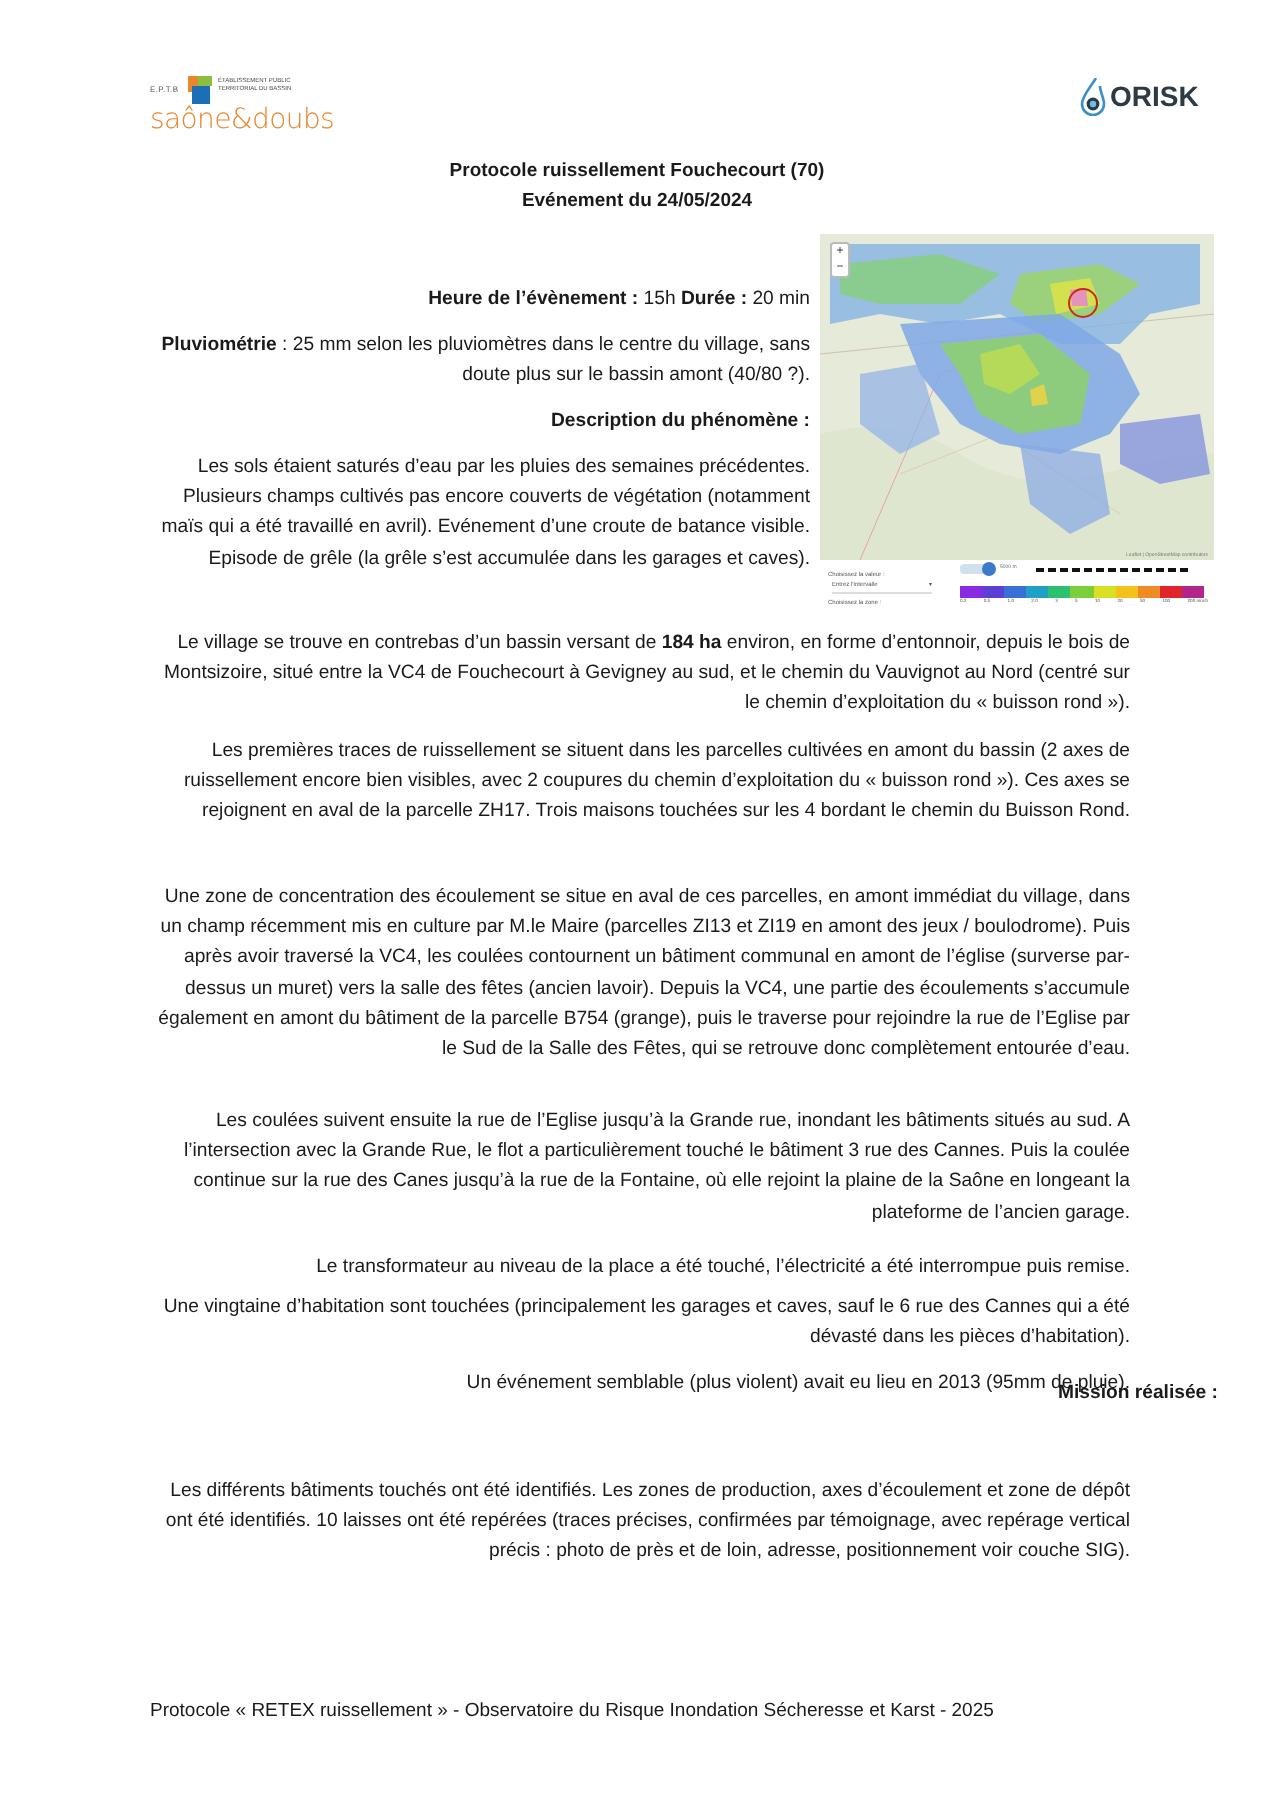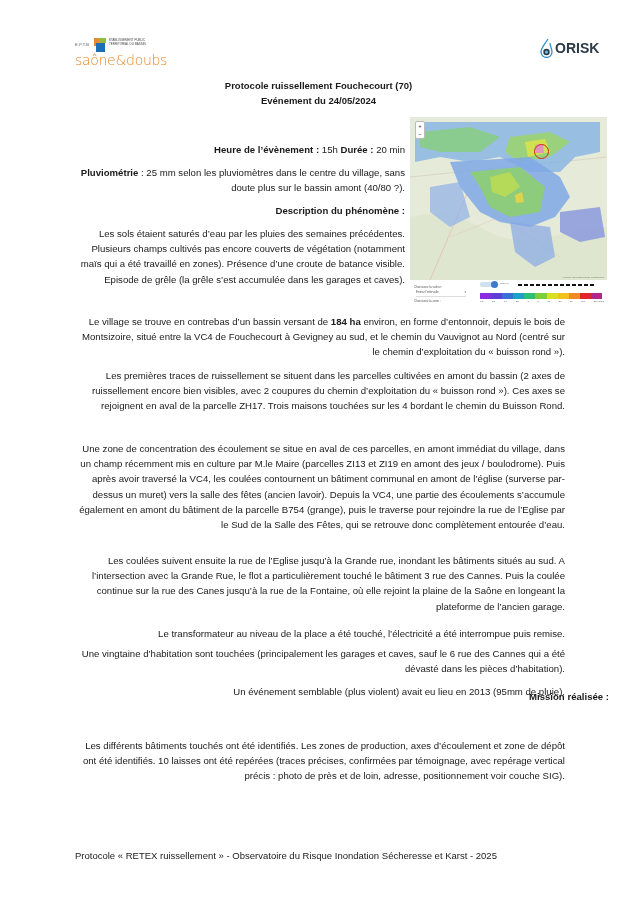--- a/index.html
+++ b/index.html
@@ -84,21 +84,21 @@
   </div>
 
   <div class="txt narrow" style="top:165px;">
     <b>Pluviométrie</b><span> : 25 mm selon les pluviomètres dans le centre du village, sans doute plus sur le bassin amont (40/80 ?).</span>
   </div>
 
   <div class="txt narrow" style="top:203px;">
     <b>Description du phénomène :</b>
   </div>
 
-  <div class="txt narrow" style="top:226px;">Les sols étaient saturés d’eau par les pluies des semaines précédentes. Plusieurs champs cultivés pas encore couverts de végétation (notamment maïs qui a été travaillé en zones). Présence d’une croute de batance visible. Episode de grêle (la grêle s’est accumulée dans les garages et caves).</div>
+  <div class="txt narrow" style="top:226px;">Les sols étaient saturés d’eau par les pluies des semaines précédentes. Plusieurs champs cultivés pas encore couverts de végétation (notamment maïs qui a été travaillé en avril). Evénement d’une croute de batance visible. Episode de grêle (la grêle s’est accumulée dans les garages et caves).</div>
 
   <div class="map">
     <div class="map-area">
       <svg width="197" height="163" viewBox="0 0 197 163">
         <rect width="197" height="163" fill="#e6ead8"></rect>
 
         <path d="M0 100 Q40 90 70 110 T140 120 T197 110 L197 163 L0 163 Z" fill="#dfe6cf"></path>
         <path d="M0 60 L197 40" stroke="#c7b7a2" stroke-width="0.4" fill="none"></path>
         <path d="M20 163 L60 70 L120 50" stroke="#e6a3a3" stroke-width="0.5" fill="none"></path>
         <path d="M40 120 L90 100 L150 140" stroke="#d8c6a6" stroke-width="0.4" fill="none"></path>

